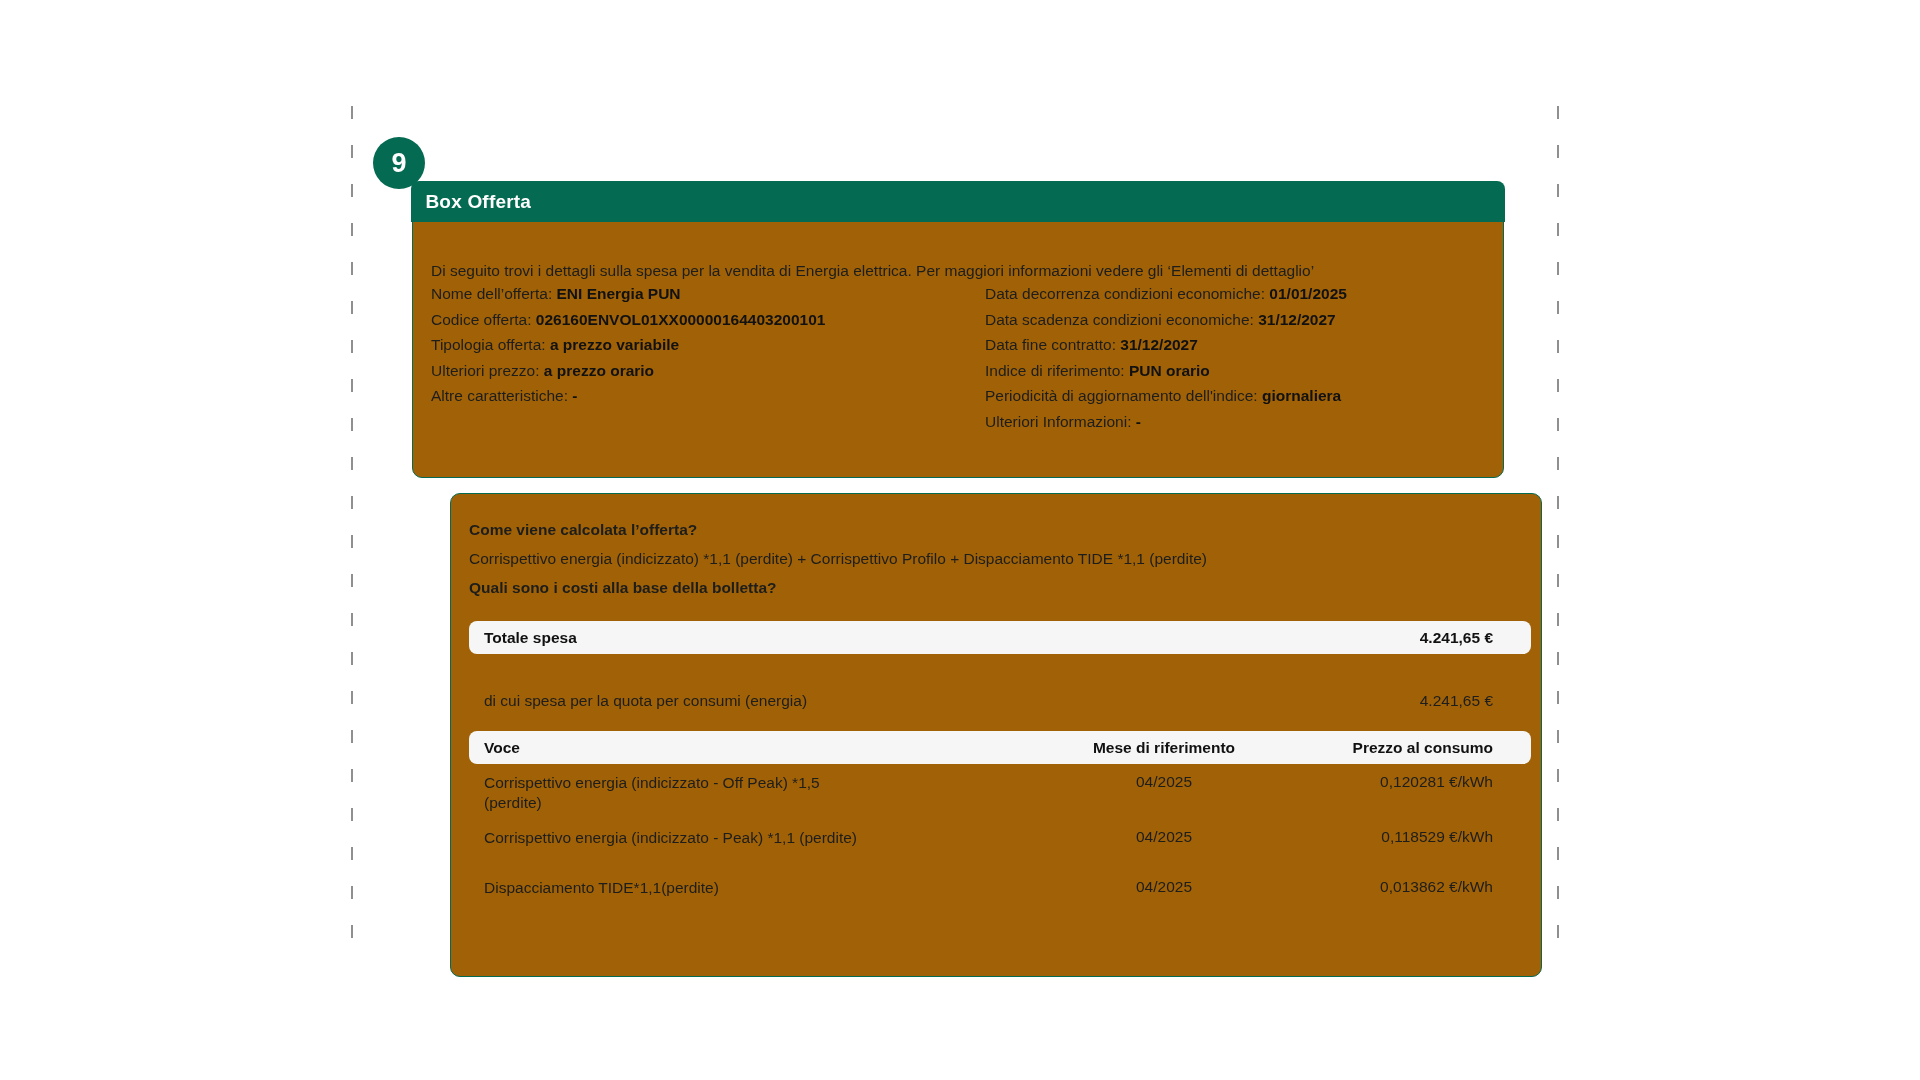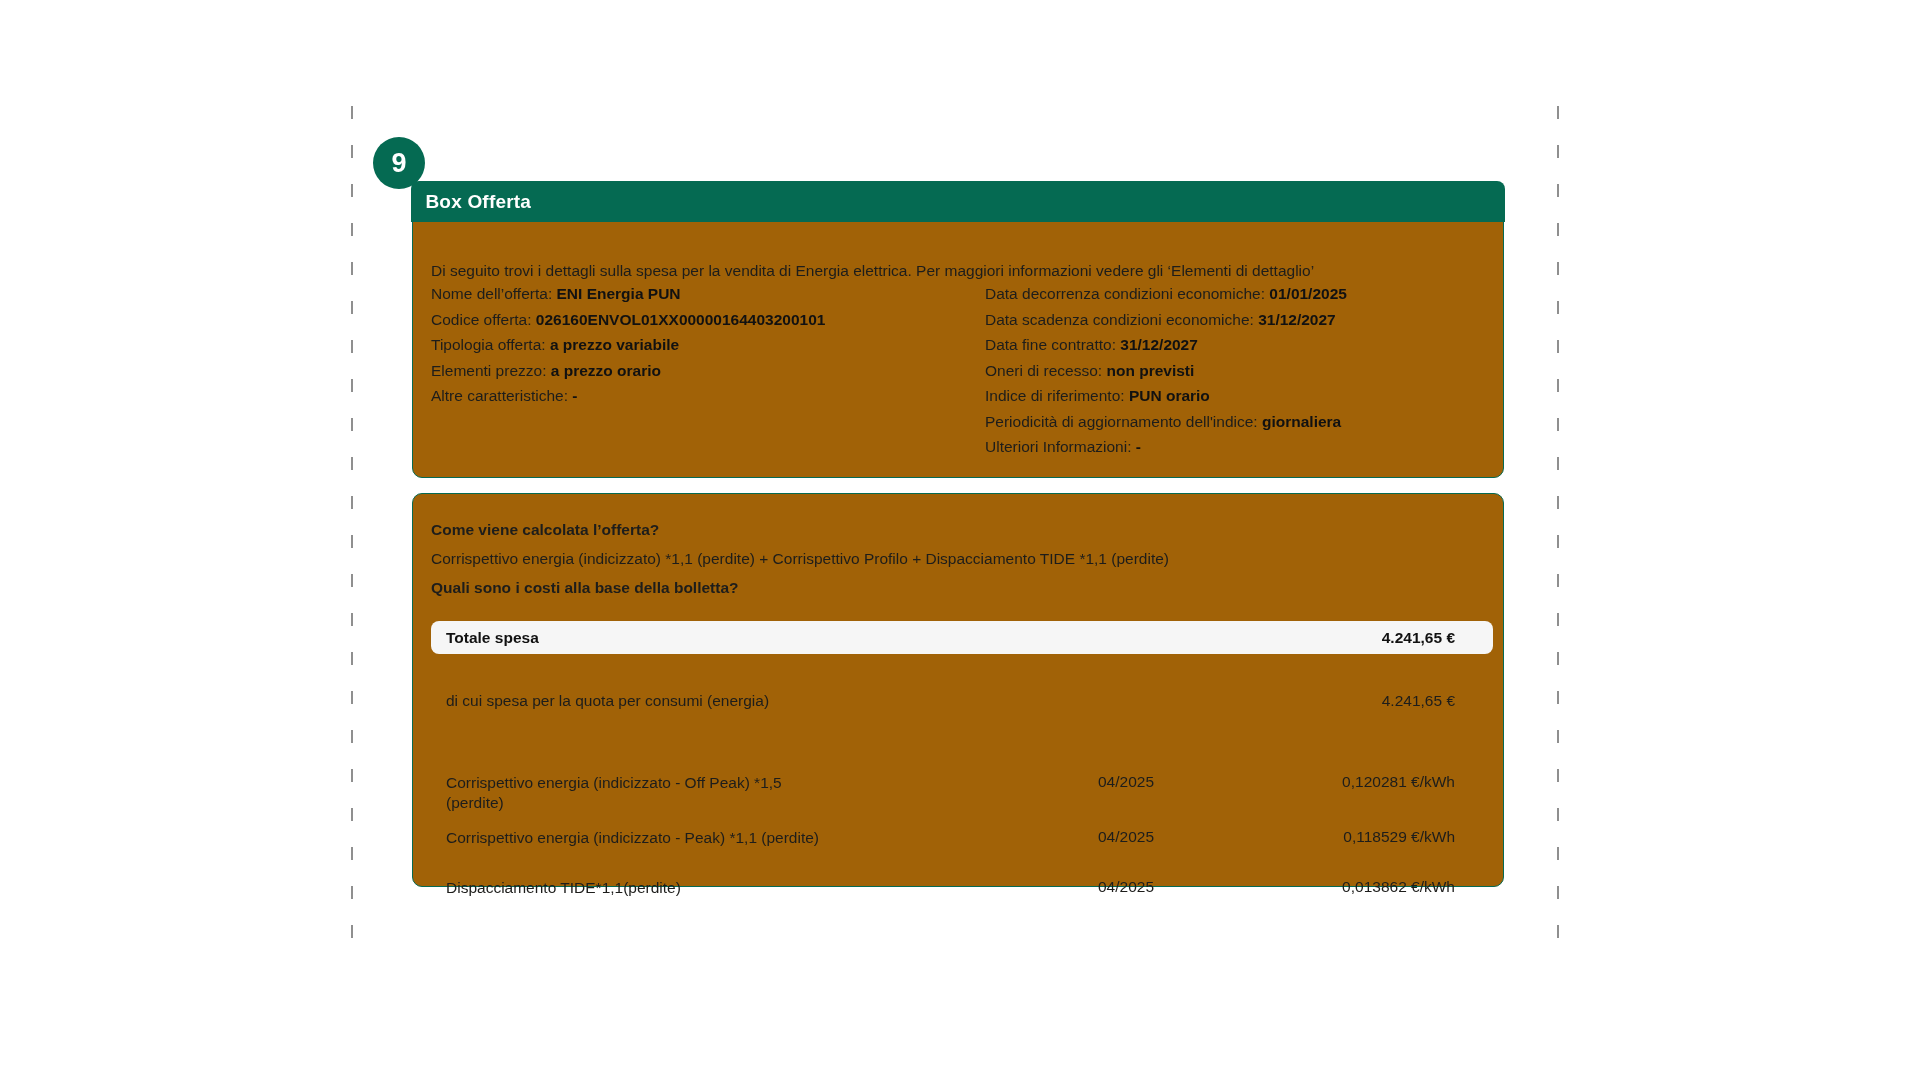--- a/index.html
+++ b/index.html
@@ -25,21 +25,21 @@
     position:absolute;left:373px;top:137px;width:52px;height:52px;border-radius:50%;
     background:var(--green);color:#ffffff;font-size:27px;font-weight:700;
     display:flex;align-items:center;justify-content:center;z-index:3;
   }
 
   .box{
     position:absolute;left:412px;width:1092px;background:#a16207;
     border:1.6px solid var(--green);border-radius:10px;
   }
   .box-offer{top:182px;height:296px;}
-  .box-calc{top:493px;height:394px;}
+  .box-calc{top:493px;height:484px;margin-left:38px;}
 
   .box-header{
     height:41px;background:var(--green);border-radius:8px 8px 0 0;
     margin:-1.6px -1.6px 0 -1.6px;display:flex;align-items:center;
   }
   .box-header .title{
     color:#ffffff;font-size:19px;font-weight:700;padding-left:14px;letter-spacing:.2px;
   }
 
   .abs{position:absolute;}
@@ -88,29 +88,28 @@
   <div class="box-header">
     <span class="title">Box Offerta</span>
   </div>
 
   <p class="abs txt intro">Di seguito trovi i dettagli sulla spesa per la vendita di Energia elettrica. Per maggiori informazioni vedere gli ‘Elementi di dettaglio’</p>
 
   <div class="abs fields fields-left">
     <div class="field"><span>Nome dell’offerta: </span><b>ENI Energia PUN</b></div>
     <div class="field"><span>Codice offerta: </span><b>026160ENVOL01XX00000164403200101</b></div>
     <div class="field"><span>Tipologia offerta: </span><b>a prezzo variabile</b></div>
-    <div class="field"><span>Elementi prezzo: </span><b>a prezzo orario</b></div>
+    <div class="field"><span>Ulteriori prezzo: </span><b>a prezzo orario</b></div>
     <div class="field"><span>Altre caratteristiche: </span><b>-</b></div>
   </div>
 
   <div class="abs fields fields-right">
     <div class="field"><span>Data decorrenza condizioni economiche: </span><b>01/01/2025</b></div>
     <div class="field"><span>Data scadenza condizioni economiche: </span><b>31/12/2027</b></div>
     <div class="field"><span>Data fine contratto: </span><b>31/12/2027</b></div>
-    <div class="field"><span>Oneri di recesso: </span><b>non previsti</b></div>
     <div class="field"><span>Indice di riferimento: </span><b>PUN orario</b></div>
     <div class="field"><span>Periodicità di aggiornamento dell'indice: </span><b>giornaliera</b></div>
     <div class="field"><span>Ulteriori Informazioni: </span><b>-</b></div>
   </div>
 </section>
 
 <section class="box box-calc">
   <div class="abs q q1">Come viene calcolata l’offerta?</div>
   <div class="abs formula">Corrispettivo energia (indicizzato) *1,1 (perdite) + Corrispettivo Profilo + Dispacciamento TIDE *1,1 (perdite)</div>
   <div class="abs q q2">Quali sono i costi alla base della bolletta?</div>
@@ -118,20 +117,25 @@
   <div class="abs row row-gray total-row">
     <span class="lbl">Totale spesa</span>
     <span class="val">4.241,65 €</span>
   </div>
 
   <div class="abs row subtotal-row">
     <span class="lbl">di cui spesa per la quota per consumi (energia)</span>
     <span class="val">4.241,65 €</span>
   </div>
 
+  <div class="abs row row-gray thead">
+    <span class="col-voce">Voce</span>
+    <span class="col-mese">Mese di riferimento</span>
+    <span class="col-prezzo">Prezzo al consumo</span>
+  </div>
 
   <div class="abs row trow trow-1">
     <span class="col-voce">Corrispettivo energia (indicizzato - Off Peak) *1,5
 (perdite)</span>
     <span class="col-mese">04/2025</span>
     <span class="col-prezzo">0,120281 €/kWh</span>
   </div>
   <div class="abs row trow trow-2">
     <span class="col-voce">Corrispettivo energia (indicizzato - Peak) *1,1 (perdite)</span>
     <span class="col-mese">04/2025</span>

